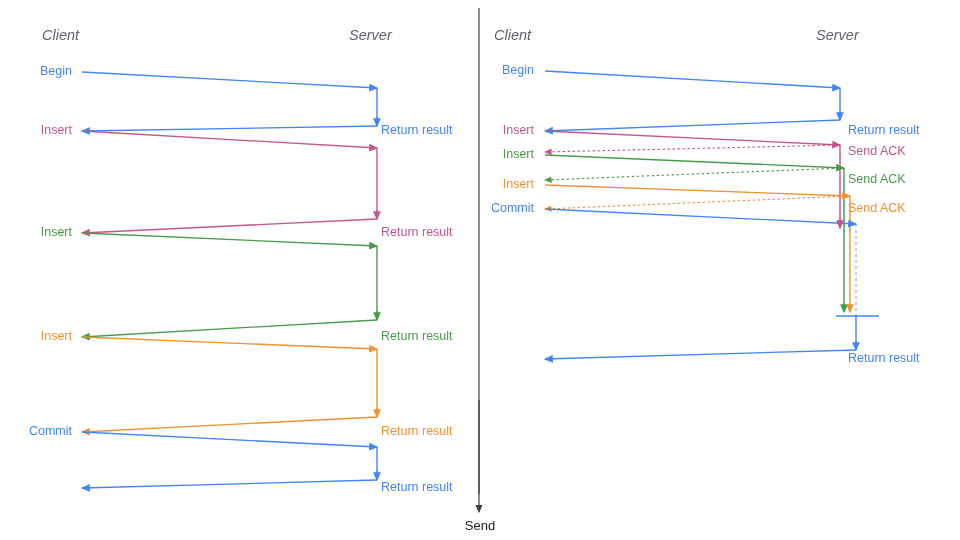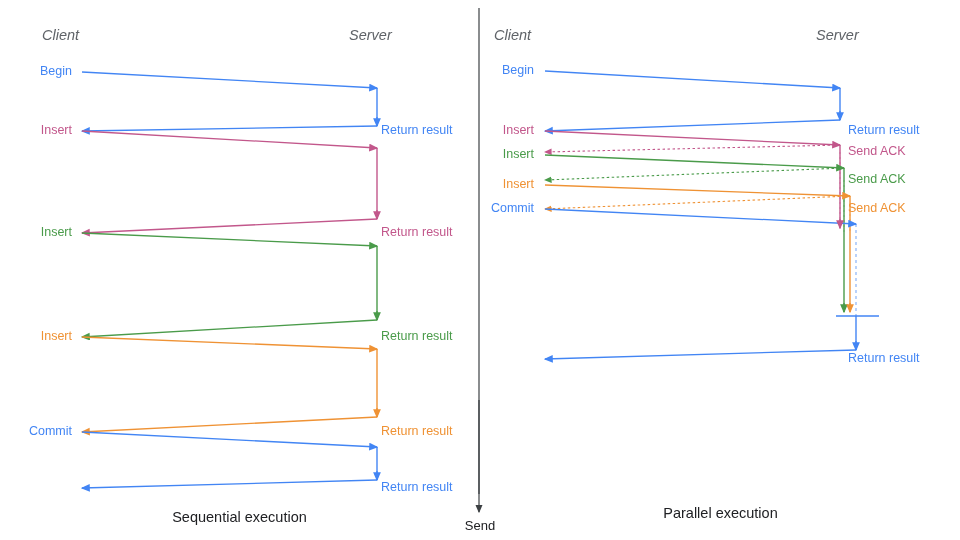--- a/index.html
+++ b/index.html
@@ -112,26 +112,20 @@
   <div style="position:absolute;left:349px;top:26px;">
     <span style="font-style:italic;font-size:14.5px;color:#5f6368;">Server</span>
   </div>
   <div style="position:absolute;left:494px;top:26px;">
     <span style="font-style:italic;font-size:14.5px;color:#5f6368;">Client</span>
   </div>
   <div style="position:absolute;left:816px;top:26px;">
     <span style="font-style:italic;font-size:14.5px;color:#5f6368;">Server</span>
   </div>
 
-  <div style="position:absolute;left:0;top:508px;width:479px;text-align:center;">
-    <span style="font-size:14.5px;color:#202124;">Sequential execution</span>
-  </div>
-  <div style="position:absolute;left:481px;top:504px;width:479px;text-align:center;">
-    <span style="font-size:14.5px;color:#202124;">Parallel execution</span>
-  </div>
 
   <div style="position:absolute;left:440px;top:516px;width:80px;text-align:center;">
     <span style="font-size:13px;color:#202124;">Send</span>
   </div>
 
   <div id="label-layer">
       <div style="position: absolute; top: 64px; font-size: 12.5px; color: rgb(66, 133, 244); white-space: nowrap; left: 0px; width: 72px; text-align: right;">Begin</div>
       <div style="position: absolute; top: 123px; font-size: 12.5px; color: rgb(66, 133, 244); white-space: nowrap; left: 381px;">Return result</div>
       <div style="position: absolute; top: 123px; font-size: 12.5px; color: rgb(194, 87, 139); white-space: nowrap; left: 0px; width: 72px; text-align: right;">Insert</div>
       <div style="position: absolute; top: 225px; font-size: 12.5px; color: rgb(194, 87, 139); white-space: nowrap; left: 381px;">Return result</div>

